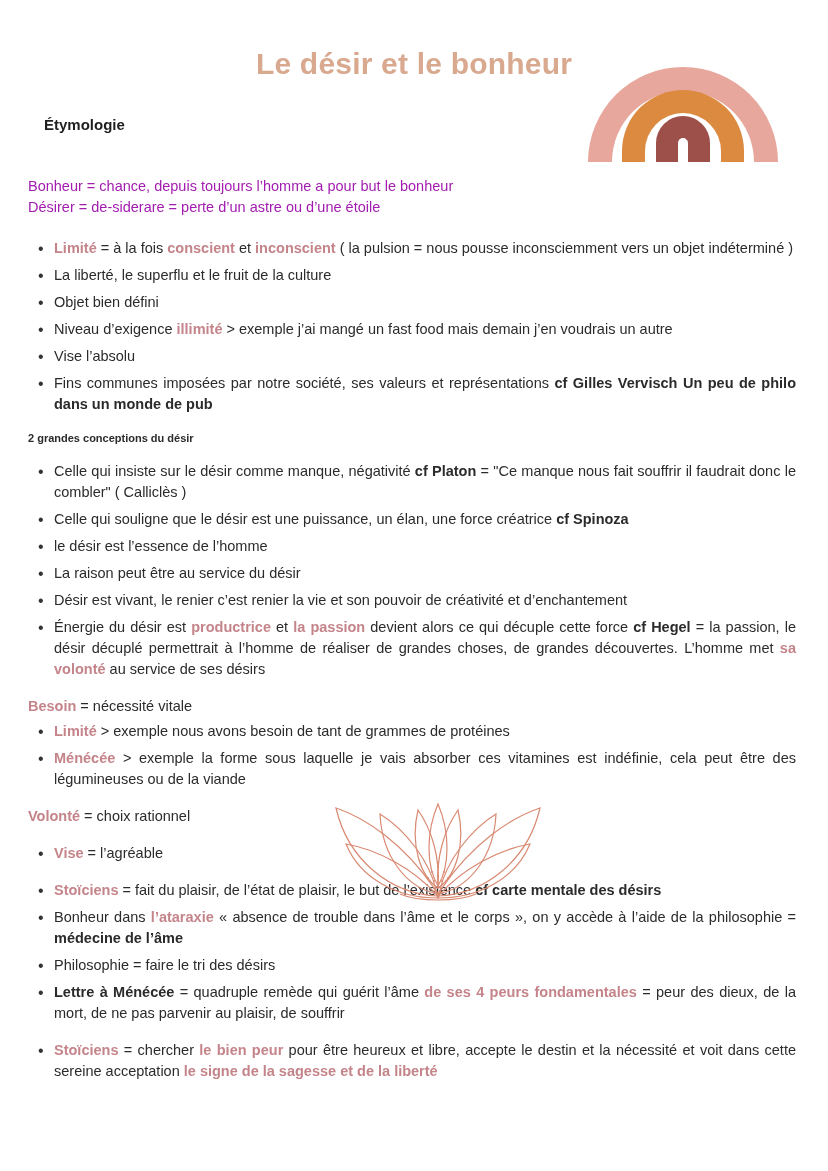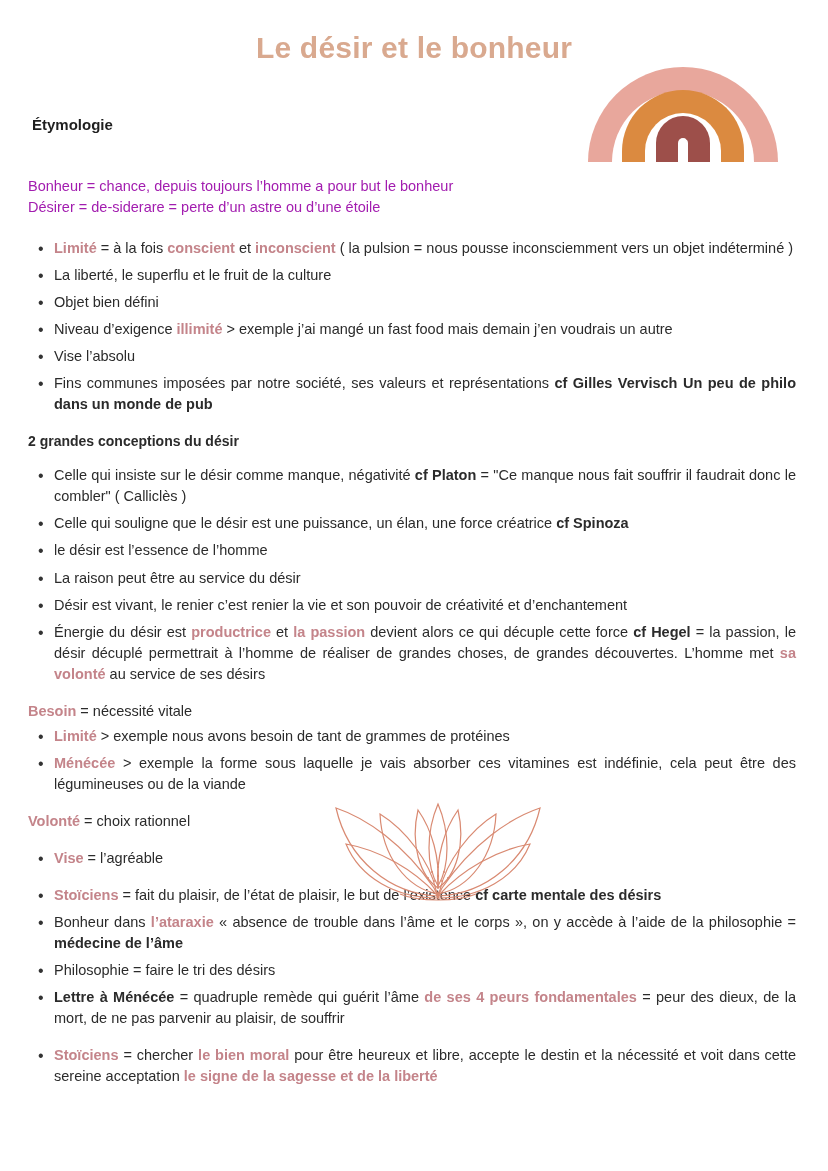--- a/index.html
+++ b/index.html
@@ -26,21 +26,21 @@
 
   
   .header {
     position: relative;
     height: 150px;
   }
   .doc-title {
     position: absolute;
     left: 0;
     right: 0;
-    top: 0;
+    top: 16px;
     text-align: center;
     font-size: 30px;
     font-weight: bold;
     color: #d9a98f;
     letter-spacing: 0.2px;
   }
   .rainbow {
     position: absolute;
     right: 22px;
     top: 18px;
@@ -85,21 +85,21 @@
     margin: 0 0 14px 0;
     color: #1f1f1f;
   }
   .intro-line {
     margin: 0;
     color: #a21caf;
   }
   .block { margin-top: 16px; }
   .sub-head {
     font-weight: bold;
-    font-size: 14px;
+    font-size: 11px;
     margin: 0 0 14px 0;
   }
   ul.bullets {
     margin: 4px 0 0 0;
     padding-left: 26px;
     list-style: none;
   }
   ul.bullets > li {
     position: relative;
     margin: 0 0 6px 0;
@@ -134,21 +134,21 @@
 
 <div class="page">
 
   <div class="header">
     <div class="doc-title">Le désir et le bonheur</div>
     <div class="rainbow">
       <div class="arc arc1"></div>
       <div class="arc arc2"></div>
       <div class="arc arc3"></div>
     </div>
-    <h2 class="section" style="position:absolute; left:4px; top:88px;">Étymologie</h2>
+    <h2 class="section" style="position:absolute; left:16px; top:88px;">Étymologie</h2>
   </div>
 
   <div>
     <p class="intro-line">Bonheur = chance, depuis toujours l’homme a pour but le bonheur</p>
     <p class="intro-line">Désirer = de-siderare = perte d’un astre ou d’une étoile</p>
   </div>
 
   <div class="gap-md"></div>
 
   <ul class="bullets">
@@ -194,21 +194,21 @@
     <ul class="bullets">
         <li><span class="rose">Stoïciens</span><span> = fait du plaisir, de l’état de plaisir, le but de l’existence </span><span class="b">cf carte mentale des désirs</span></li>
         <li><span>Bonheur dans </span><span class="rose">l’ataraxie</span><span> « absence de trouble dans l’âme et le corps », on y accède à l’aide de la philosophie = </span><span class="b">médecine de l’âme</span></li>
         <li><span>Philosophie = faire le tri des désirs</span></li>
         <li><span class="b">Lettre à Ménécée</span><span> = quadruple remède qui guérit l’âme </span><span class="rose">de ses 4 peurs fondamentales</span><span> = peur des dieux, de la mort, de ne pas parvenir au plaisir, de souffrir</span></li>
       </ul>
   </div>
 
   <div class="block">
     <ul class="bullets">
-        <li><span class="rose">Stoïciens</span><span> = chercher </span><span class="rose">le bien moral</span><span> pour être heureux et libre, accepte le destin et la nécessité et voit dans cette sereine acceptation </span><span class="rose">le signe de la sagesse et de la liberté</span></li>
+        <li><span class="rose">Stoïciens</span><span> = chercher </span><span class="rose">le bien peur</span><span> pour être heureux et libre, accepte le destin et la nécessité et voit dans cette sereine acceptation </span><span class="rose">le signe de la sagesse et de la liberté</span></li>
       </ul>
   </div>
 
   <svg class="lotus" viewBox="0 0 216 160">
     <g fill="none" stroke="#d98a72" stroke-width="1.2">
 
       <path d="M108 148 C 60 146, 18 112, 6 60 C 36 70, 74 96, 104 140 Z"></path>
       <path d="M108 148 C 156 146, 198 112, 210 60 C 180 70, 142 96, 112 140 Z"></path>
       <path d="M108 150 C 66 150, 30 130, 16 96 C 50 102, 84 122, 106 146 Z"></path>
       <path d="M108 150 C 150 150, 186 130, 200 96 C 166 102, 132 122, 110 146 Z"></path>

